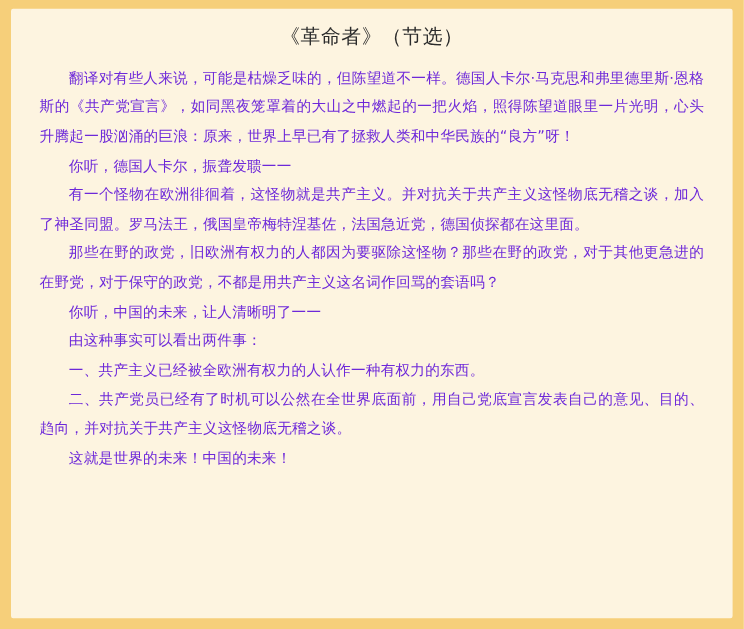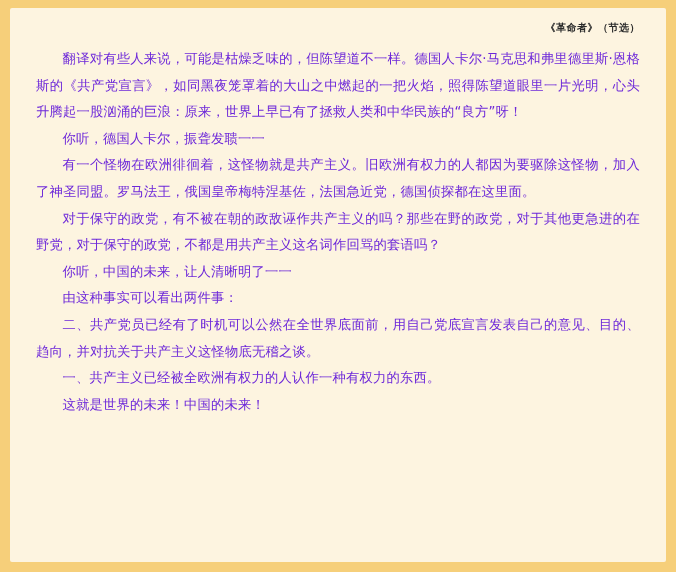--- a/index.html
+++ b/index.html
@@ -22,23 +22,23 @@
   .card {
     box-sizing: border-box;
     width: 100%;
     height: 100%;
     background: #fdf4e0;
     border-radius: 2px;
     padding: 10px 26px 18px 26px;
     overflow: hidden;
   }
   .doc-title {
-    text-align: right;
-    font-size: 10px;
-    font-weight: bold;
+    text-align: center;
+    font-size: 18px;
+    font-weight: normal;
     color: #2b2b2b;
     letter-spacing: 0.5px;
     margin: 2px 0 10px 0;
     line-height: 1.6;
   }
   .para {
     font-size: 13.3px;
     color: #6d28d9;
     line-height: 2.0;
     text-align: justify;
@@ -49,21 +49,21 @@
   }
 </style>
 </head>
 <body>
 
 <div class="page">
   <div class="card">
     <div class="doc-title">《革命者》（节选）</div>
     <p class="para">翻译对有些人来说，可能是枯燥乏味的，但陈望道不一样。德国人卡尔·马克思和弗里德里斯·恩格斯的《共产党宣言》，如同黑夜笼罩着的大山之中燃起的一把火焰，照得陈望道眼里一片光明，心头升腾起一股汹涌的巨浪：原来，世界上早已有了拯救人类和中华民族的“良方”呀！</p>
     <p class="para">你听，德国人卡尔，振聋发聩一一</p>
-    <p class="para">有一个怪物在欧洲徘徊着，这怪物就是共产主义。旧欧洲有权力的人都因为要驱除这怪物，加入了神圣同盟。罗马法王，俄国皇帝梅特涅基佐，法国急近党，德国侦探都在这里面。</p>
-    <p class="para">对于保守的政党，有不被在朝的政敌诬作共产主义的吗？那些在野的政党，对于其他更急进的在野党，对于保守的政党，不都是用共产主义这名词作回骂的套语吗？</p>
+    <p class="para">有一个怪物在欧洲徘徊着，这怪物就是共产主义。并对抗关于共产主义这怪物底无稽之谈，加入了神圣同盟。罗马法王，俄国皇帝梅特涅基佐，法国急近党，德国侦探都在这里面。</p>
+    <p class="para">那些在野的政党，旧欧洲有权力的人都因为要驱除这怪物？那些在野的政党，对于其他更急进的在野党，对于保守的政党，不都是用共产主义这名词作回骂的套语吗？</p>
     <p class="para">你听，中国的未来，让人清晰明了一一</p>
     <p class="para">由这种事实可以看出两件事：</p>
+    <p class="para">一、共产主义已经被全欧洲有权力的人认作一种有权力的东西。</p>
     <p class="para">二、共产党员已经有了时机可以公然在全世界底面前，用自己党底宣言发表自己的意见、目的、趋向，并对抗关于共产主义这怪物底无稽之谈。</p>
-    <p class="para">一、共产主义已经被全欧洲有权力的人认作一种有权力的东西。</p>
     <p class="para">这就是世界的未来！中国的未来！</p>
   </div>
 </div>
 
 </body></html>

